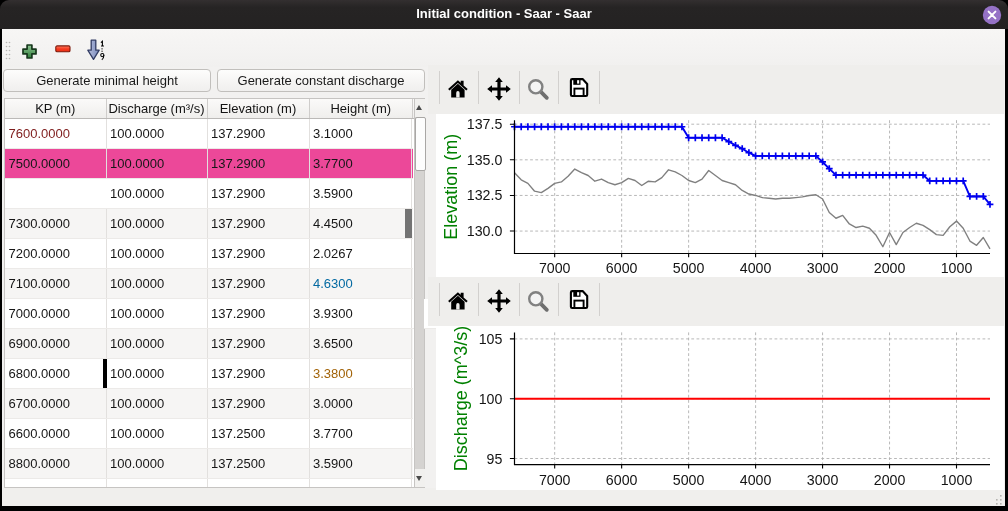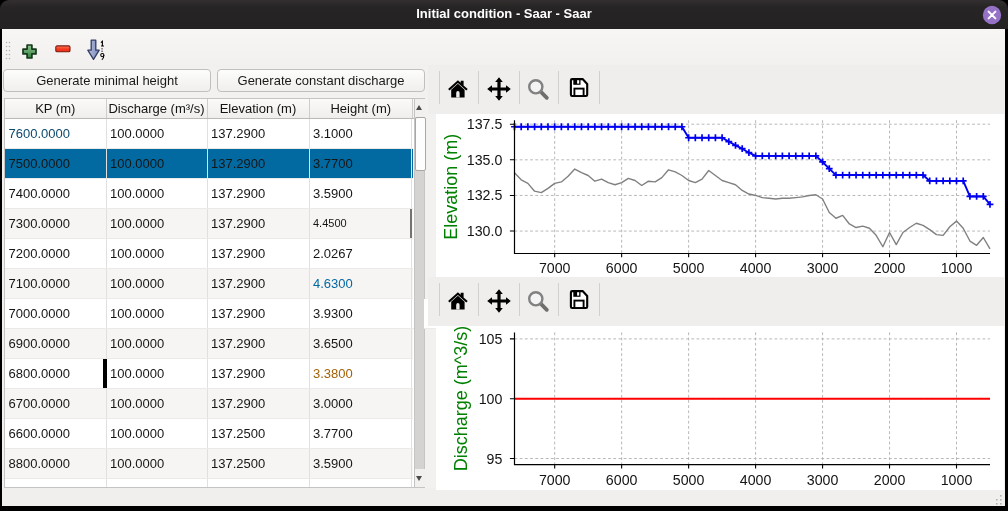--- a/index.html
+++ b/index.html
@@ -62,42 +62,41 @@
     <div style="position:absolute;height:23px;background:linear-gradient(#fdfdfc,#f5f4f3 60%,#f0efee);border:1px solid #c1bfbc;border-radius:4px;box-sizing:border-box;font-size:13px;color:#1a1a1a;text-align:center;line-height:21px;left:3px;top:69px;width:208px">Generate minimal height</div>
     <div style="position:absolute;height:23px;background:linear-gradient(#fdfdfc,#f5f4f3 60%,#f0efee);border:1px solid #c1bfbc;border-radius:4px;box-sizing:border-box;font-size:13px;color:#1a1a1a;text-align:center;line-height:21px;left:217px;top:69px;width:208px">Generate constant discharge</div>
     <div style="position:absolute;left:4px;top:98px;width:421px;height:390px;background:#fff;border:1px solid #c6c4c2;box-sizing:border-box">
       <div style="position:absolute;left:0;top:0;width:419px;height:20px;background:linear-gradient(#fbfaf9,#efeeec);border-bottom:1px solid #bbb9b7;box-sizing:border-box">
         <div style="position:absolute;left:0px;top:0;width:101.5px;height:19px;border-right:1px solid #cfcdcb;box-sizing:border-box;text-align:center;font-size:13px;color:#141414;line-height:19px;white-space:nowrap;overflow:hidden">KP (m)</div>
         <div style="position:absolute;left:101.5px;top:0;width:101px;height:19px;border-right:1px solid #cfcdcb;box-sizing:border-box;text-align:center;font-size:13px;color:#141414;line-height:19px;white-space:nowrap;overflow:hidden">Discharge (m³/s)</div>
         <div style="position:absolute;left:202.5px;top:0;width:102px;height:19px;border-right:1px solid #cfcdcb;box-sizing:border-box;text-align:center;font-size:13px;color:#141414;line-height:19px;white-space:nowrap;overflow:hidden">Elevation (m)</div>
         <div style="position:absolute;left:304.5px;top:0;width:103.5px;height:19px;border-right:1px solid #cfcdcb;box-sizing:border-box;text-align:center;font-size:13px;color:#141414;line-height:19px;white-space:nowrap;overflow:hidden">Height (m)</div>
       </div>
       <div style="position:absolute;left:0;top:20px;width:407.5px;height:30px;background:#ffffff;border-bottom:1px solid #eceae8;box-sizing:border-box">
-        <div style="position:absolute;left:0px;top:0;width:101.5px;height:29px;border-right:1px solid #e2e0de;box-sizing:border-box;font-size:13px;color:#0c4a6e;line-height:29px;padding-left:3.5px">7600.0000</div>
+        <div style="position:absolute;left:0px;top:0;width:101.5px;height:29px;border-right:1px solid #e2e0de;box-sizing:border-box;font-size:13px;color:#7f1d1d;line-height:29px;padding-left:3.5px">7600.0000</div>
         <div style="position:absolute;left:101.5px;top:0;width:101px;height:29px;border-right:1px solid #e2e0de;box-sizing:border-box;font-size:13px;color:#161616;line-height:29px;padding-left:3.5px">100.0000</div>
         <div style="position:absolute;left:202.5px;top:0;width:102px;height:29px;border-right:1px solid #e2e0de;box-sizing:border-box;font-size:13px;color:#161616;line-height:29px;padding-left:3.5px">137.2900</div>
         <div style="position:absolute;left:304.5px;top:0;width:102.5px;height:29px;border-right:1px solid #e2e0de;box-sizing:border-box;font-size:13px;color:#161616;line-height:29px;padding-left:3.5px">3.1000</div>
       </div>
-      <div style="position:absolute;left:0;top:50px;width:407.5px;height:30px;background:#0369a1;border-bottom:1px solid #eceae8;box-sizing:border-box">
+      <div style="position:absolute;left:0;top:50px;width:407.5px;height:30px;background:#ec4899;border-bottom:1px solid #eceae8;box-sizing:border-box">
         <div style="position:absolute;left:0px;top:0;width:101.5px;height:29px;border-right:1px solid #e2e0de;box-sizing:border-box;font-size:13px;color:#161616;line-height:29px;padding-left:3.5px">7500.0000</div>
         <div style="position:absolute;left:101.5px;top:0;width:101px;height:29px;border-right:1px solid #e2e0de;box-sizing:border-box;font-size:13px;color:#161616;line-height:29px;padding-left:3.5px">100.0000</div>
         <div style="position:absolute;left:202.5px;top:0;width:102px;height:29px;border-right:1px solid #e2e0de;box-sizing:border-box;font-size:13px;color:#161616;line-height:29px;padding-left:3.5px">137.2900</div>
         <div style="position:absolute;left:304.5px;top:0;width:102.5px;height:29px;border-right:1px solid #e2e0de;box-sizing:border-box;font-size:13px;color:#161616;line-height:29px;padding-left:3.5px">3.7700</div>
       </div>
       <div style="position:absolute;left:0;top:80px;width:407.5px;height:30px;background:#ffffff;border-bottom:1px solid #eceae8;box-sizing:border-box">
-        <div style="position:absolute;left:0px;top:0;width:101.5px;height:29px;border-right:1px solid #e2e0de;box-sizing:border-box;font-size:13px;color:#161616;line-height:29px;padding-left:3.5px">7400.0000</div>
         <div style="position:absolute;left:101.5px;top:0;width:101px;height:29px;border-right:1px solid #e2e0de;box-sizing:border-box;font-size:13px;color:#161616;line-height:29px;padding-left:3.5px">100.0000</div>
         <div style="position:absolute;left:202.5px;top:0;width:102px;height:29px;border-right:1px solid #e2e0de;box-sizing:border-box;font-size:13px;color:#161616;line-height:29px;padding-left:3.5px">137.2900</div>
         <div style="position:absolute;left:304.5px;top:0;width:102.5px;height:29px;border-right:1px solid #e2e0de;box-sizing:border-box;font-size:13px;color:#161616;line-height:29px;padding-left:3.5px">3.5900</div>
       </div>
       <div style="position:absolute;left:0;top:110px;width:407.5px;height:30px;background:#f6f5f4;border-bottom:1px solid #eceae8;box-sizing:border-box">
         <div style="position:absolute;left:0px;top:0;width:101.5px;height:29px;border-right:1px solid #e2e0de;box-sizing:border-box;font-size:13px;color:#161616;line-height:29px;padding-left:3.5px">7300.0000</div>
         <div style="position:absolute;left:101.5px;top:0;width:101px;height:29px;border-right:1px solid #e2e0de;box-sizing:border-box;font-size:13px;color:#161616;line-height:29px;padding-left:3.5px">100.0000</div>
         <div style="position:absolute;left:202.5px;top:0;width:102px;height:29px;border-right:1px solid #e2e0de;box-sizing:border-box;font-size:13px;color:#161616;line-height:29px;padding-left:3.5px">137.2900</div>
-        <div style="position:absolute;left:304.5px;top:0;width:102.5px;height:29px;border-right:2px solid #737373;box-sizing:border-box;font-size:11px;color:#161616;line-height:29px;padding-left:3.5px">4.4500</div>
+        <div style="position:absolute;left:304.5px;top:0;width:102.5px;height:29px;border-right:7px solid #737373;box-sizing:border-box;font-size:13px;color:#161616;line-height:29px;padding-left:3.5px">4.4500</div>
       </div>
       <div style="position:absolute;left:0;top:140px;width:407.5px;height:30px;background:#ffffff;border-bottom:1px solid #eceae8;box-sizing:border-box">
         <div style="position:absolute;left:0px;top:0;width:101.5px;height:29px;border-right:1px solid #e2e0de;box-sizing:border-box;font-size:13px;color:#161616;line-height:29px;padding-left:3.5px">7200.0000</div>
         <div style="position:absolute;left:101.5px;top:0;width:101px;height:29px;border-right:1px solid #e2e0de;box-sizing:border-box;font-size:13px;color:#161616;line-height:29px;padding-left:3.5px">100.0000</div>
         <div style="position:absolute;left:202.5px;top:0;width:102px;height:29px;border-right:1px solid #e2e0de;box-sizing:border-box;font-size:13px;color:#161616;line-height:29px;padding-left:3.5px">137.2900</div>
         <div style="position:absolute;left:304.5px;top:0;width:102.5px;height:29px;border-right:1px solid #e2e0de;box-sizing:border-box;font-size:13px;color:#161616;line-height:29px;padding-left:3.5px">2.0267</div>
       </div>
       <div style="position:absolute;left:0;top:170px;width:407.5px;height:30px;background:#f6f5f4;border-bottom:1px solid #eceae8;box-sizing:border-box">
         <div style="position:absolute;left:0px;top:0;width:101.5px;height:29px;border-right:1px solid #e2e0de;box-sizing:border-box;font-size:13px;color:#161616;line-height:29px;padding-left:3.5px">7100.0000</div>
         <div style="position:absolute;left:101.5px;top:0;width:101px;height:29px;border-right:1px solid #e2e0de;box-sizing:border-box;font-size:13px;color:#161616;line-height:29px;padding-left:3.5px">100.0000</div>

